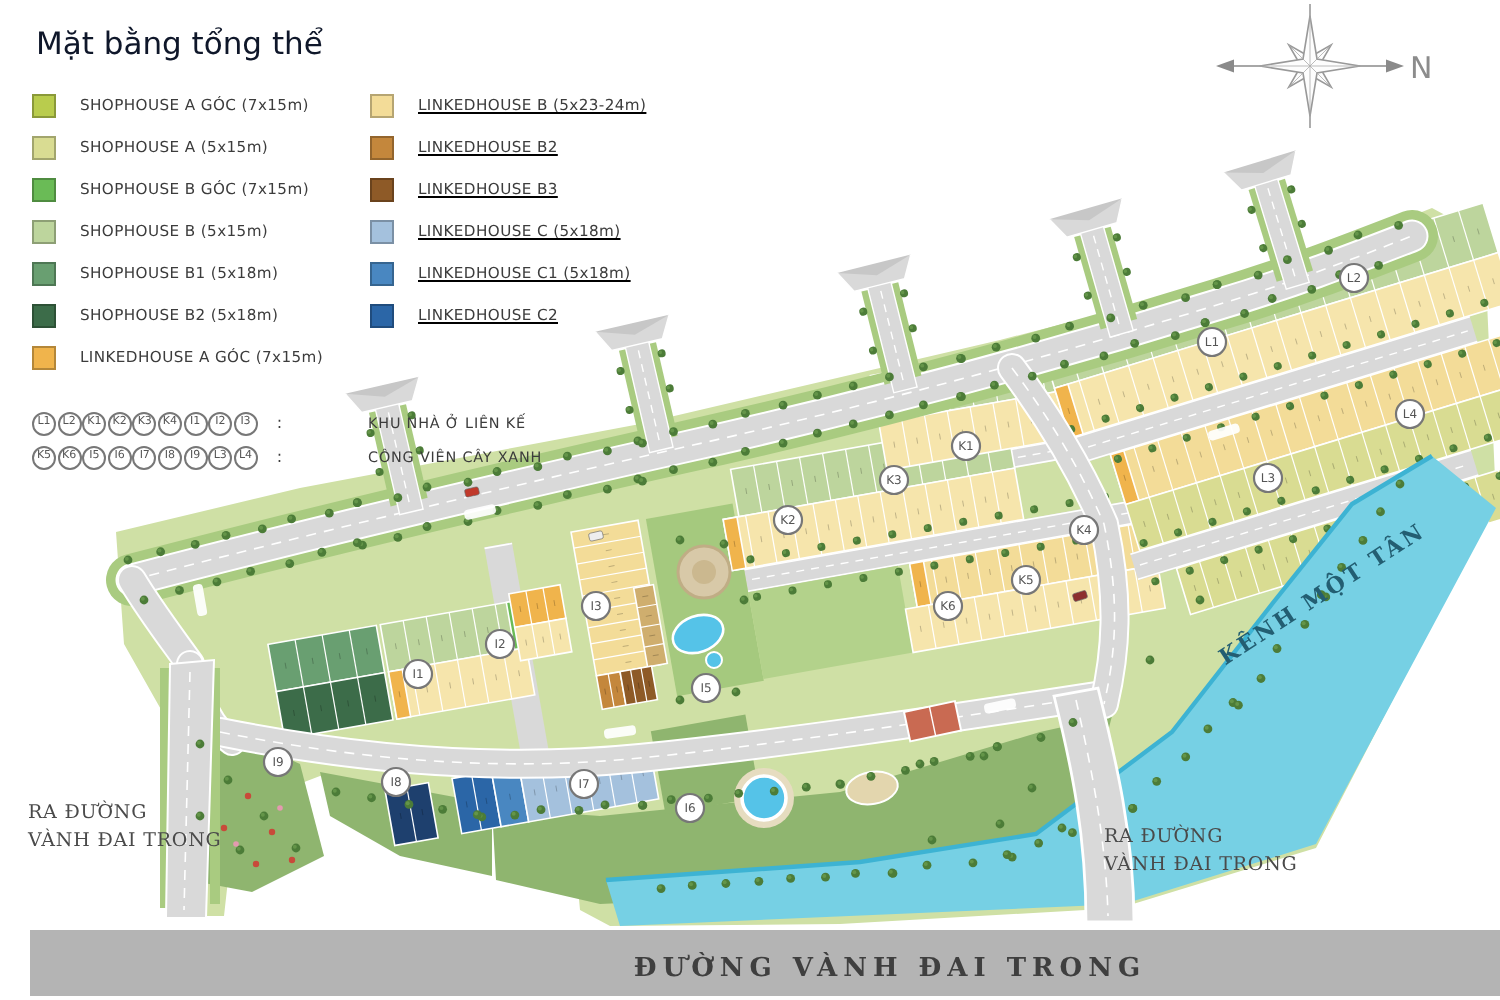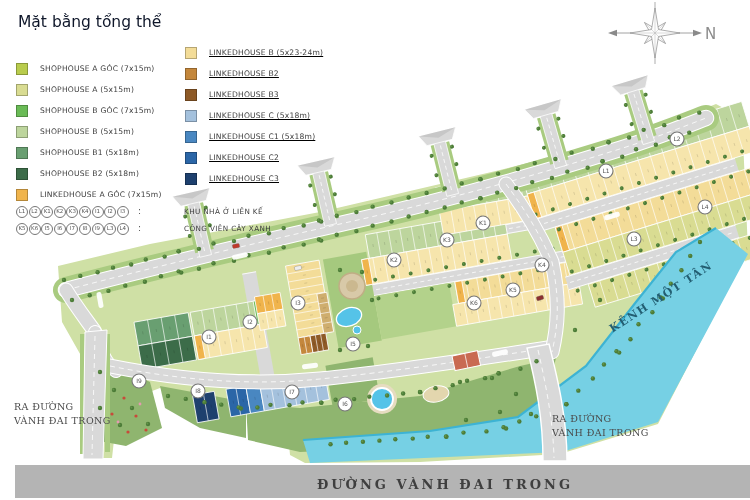--- a/index.html
+++ b/index.html
@@ -1,21 +1,21 @@
 <!DOCTYPE html>
 <html><head>
 <meta charset="utf-8">
 <style>
   html,body{margin:0;padding:0;background:#fff;}
   .page{position:relative;width:750px;height:500px;overflow:hidden;background:#fff;
         font-family:"DejaVu Sans",sans-serif;}
   #map-svg{position:absolute;left:0;top:0;}
   .title{position:absolute;left:18px;top:13px;font-size:15.5px;color:#0f172a;z-index:6;}
   .legend-col{position:absolute;top:42px;z-index:6;}
-  #legend-left{left:16px;margin-top:16px;}
+  #legend-left{left:16px;}
   #legend-right{left:185px;text-decoration:underline;}
   .legend-item{display:flex;align-items:center;height:21px;}
   .swatch{width:10px;height:10px;border:0.5px solid rgba(0,0,0,.25);flex:0 0 10px;}
   .legend-label{margin-left:12px;font-size:7.6px;color:#3c3c3c;white-space:nowrap;letter-spacing:.2px;}
   #legend-keys{position:absolute;left:16px;top:203px;z-index:6;}
   .key-row{display:flex;align-items:center;height:17px;}
   .key-circle{width:10px;height:10px;border:1px solid #777;border-radius:50%;background:#fff;
       display:flex;align-items:center;justify-content:center;font-size:5.5px;color:#555;
       margin-right:0.6px;flex:0 0 10px;line-height:1;}
   .key-colon{margin:0 7px 0 9px;font-size:8px;color:#3c3c3c;}
@@ -1844,24 +1844,20 @@
         <span class="legend-label">LINKEDHOUSE C (5x18m)</span>
       </div>
       <div class="legend-item">
         <span class="swatch" style="background: rgb(73, 135, 193);"></span>
         <span class="legend-label">LINKEDHOUSE C1 (5x18m)</span>
       </div>
       <div class="legend-item">
         <span class="swatch" style="background: rgb(43, 102, 167);"></span>
         <span class="legend-label">LINKEDHOUSE C2</span>
       </div>
-      <div class="legend-item">
-        <span class="swatch" style="background: rgb(30, 64, 110);"></span>
-        <span class="legend-label">LINKEDHOUSE C3</span>
-      </div>
     </div>
   <div id="legend-keys">
       <div class="key-row">
         <span class="key-circle">L1</span>
         <span class="key-circle">L2</span>
         <span class="key-circle">K1</span>
         <span class="key-circle">K2</span>
         <span class="key-circle">K3</span>
         <span class="key-circle">K4</span>
         <span class="key-circle">I1</span>

